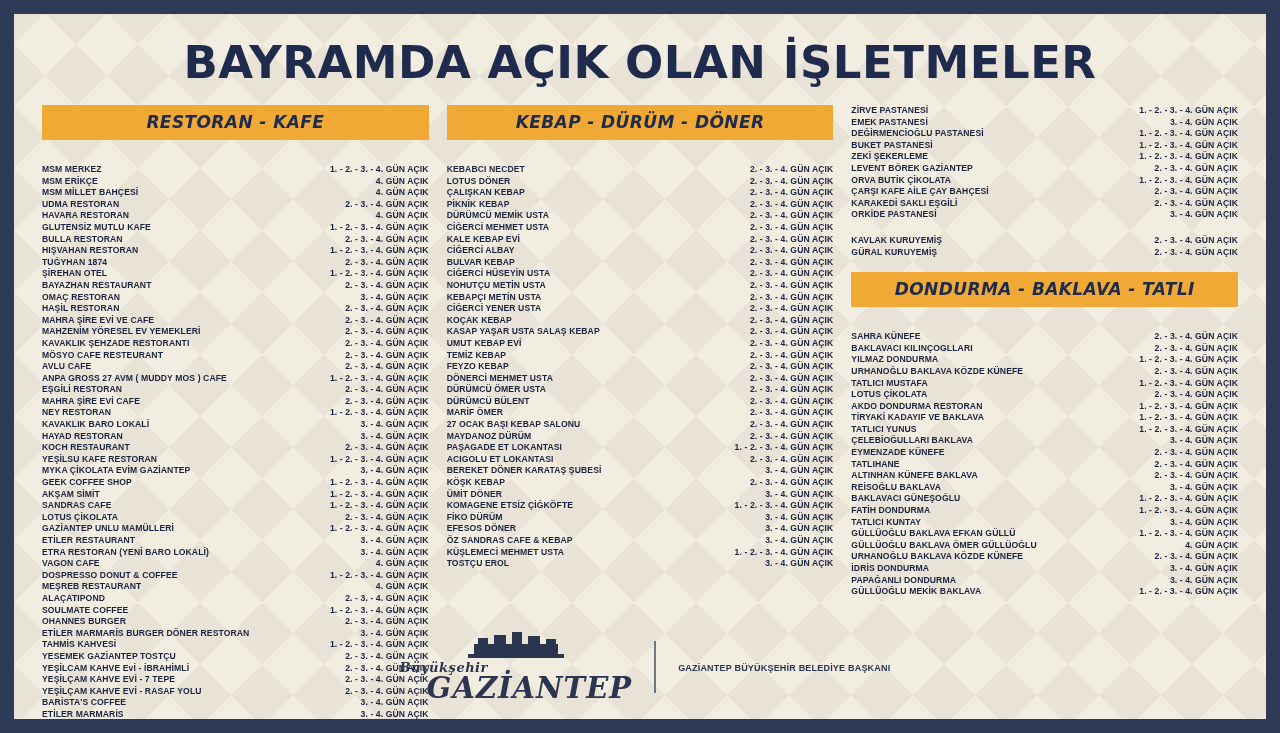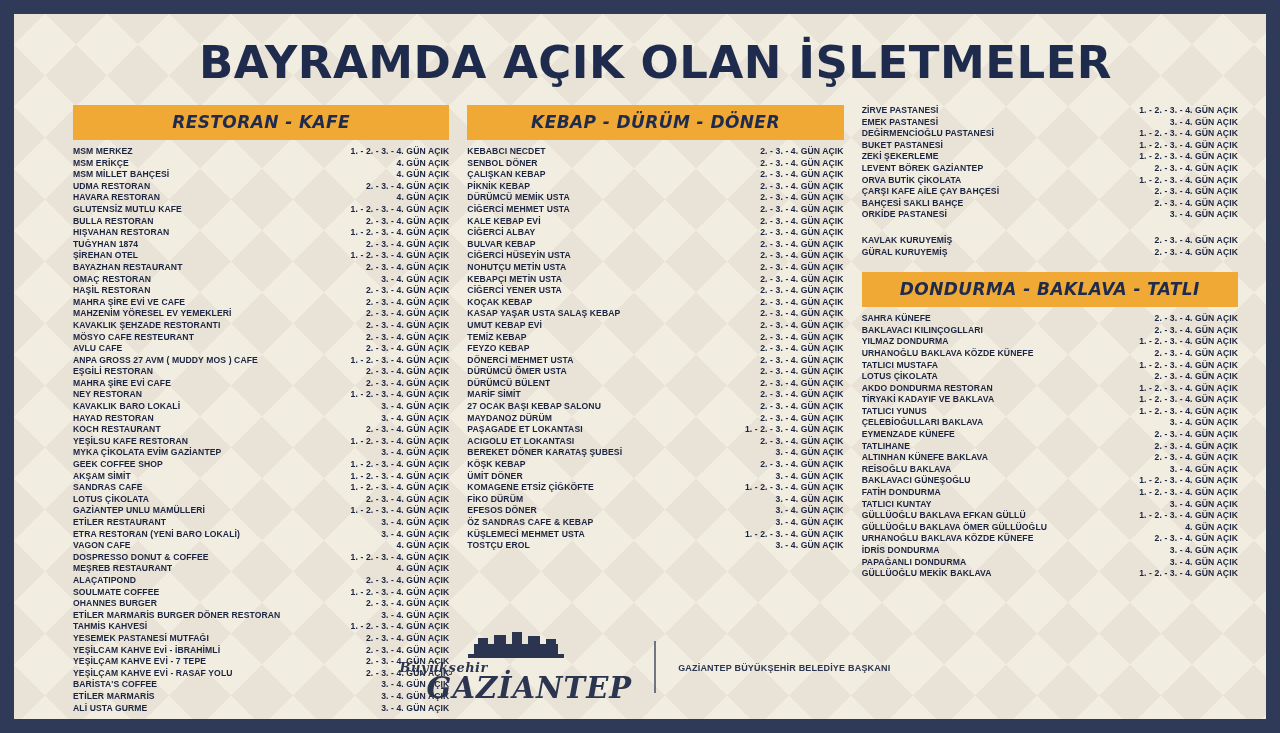--- a/index.html
+++ b/index.html
@@ -21,21 +21,21 @@
     content: "";
     position: absolute; inset: 0;
     background-image:
       linear-gradient(45deg, rgba(170,160,140,0.13) 25%, transparent 25%, transparent 75%, rgba(170,160,140,0.13) 75%),
       linear-gradient(-45deg, rgba(170,160,140,0.13) 25%, transparent 25%, transparent 75%, rgba(170,160,140,0.13) 75%);
     background-size: 62px 62px, 62px 62px;
     background-position: 0 0, 0 0;
     pointer-events: none;
     z-index: 0;
   }
-  #content { position: relative; z-index: 1; height: 100%; padding-left: 31px; }
+  #content { position: relative; z-index: 1; height: 100%; }
 
   .title {
     text-align: center;
     color: #1f2b4d;
     font-weight: 900;
     font-size: 45px;
     letter-spacing: 0.5px;
     padding-top: 22px;
     padding-bottom: 10px;
     text-transform: uppercase;
@@ -54,21 +54,21 @@
 
   .section-header {
     background: #f0a935;
     color: #1f2b4d;
     font-weight: 900;
     font-style: italic;
     font-size: 17px;
     text-align: center;
     padding: 7px 4px 8px 4px;
     letter-spacing: 0.4px;
-    margin-bottom: 6px;
+    margin-bottom: 24px;
     font-family: "DejaVu Sans", sans-serif;
   }
 
   ul.rows { list-style: none; }
   li.row {
     display: flex;
     justify-content: space-between;
     align-items: baseline;
     gap: 8px;
     font-size: 8.6px;
@@ -304,21 +304,21 @@
               </li>
               <li class="row">
                 <span class="name">ETİLER MARMARİS BURGER DÖNER RESTORAN</span>
                 <span class="days">3. - 4. GÜN AÇIK</span>
               </li>
               <li class="row">
                 <span class="name">TAHMİS KAHVESİ</span>
                 <span class="days">1. - 2. - 3. - 4. GÜN AÇIK</span>
               </li>
               <li class="row">
-                <span class="name">YESEMEK PASTANESİ MUTFAĞI</span>
+                <span class="name">YESEMEK GAZİANTEP TOSTÇU</span>
                 <span class="days">2. - 3. - 4. GÜN AÇIK</span>
               </li>
               <li class="row">
                 <span class="name">YEŞİLCAM KAHVE Evİ - İBRAHİMLİ</span>
                 <span class="days">2. - 3. - 4. GÜN AÇIK</span>
               </li>
               <li class="row">
                 <span class="name">YEŞİLÇAM KAHVE EVİ - 7 TEPE</span>
                 <span class="days">2. - 3. - 4. GÜN AÇIK</span>
               </li>
@@ -343,21 +343,21 @@
         </div>
       <div class="col" id="col-2">
           <div class="section">
             <div class="section-header">KEBAP - DÜRÜM - DÖNER</div>
             <ul class="rows">
               <li class="row">
                 <span class="name">KEBABCI NECDET</span>
                 <span class="days">2. - 3. - 4. GÜN AÇIK</span>
               </li>
               <li class="row">
-                <span class="name">SENBOL DÖNER</span>
+                <span class="name">LOTUS DÖNER</span>
                 <span class="days">2. - 3. - 4. GÜN AÇIK</span>
               </li>
               <li class="row">
                 <span class="name">ÇALIŞKAN KEBAP</span>
                 <span class="days">2. - 3. - 4. GÜN AÇIK</span>
               </li>
               <li class="row">
                 <span class="name">PİKNİK KEBAP</span>
                 <span class="days">2. - 3. - 4. GÜN AÇIK</span>
               </li>
@@ -423,21 +423,21 @@
               </li>
               <li class="row">
                 <span class="name">DÜRÜMCÜ ÖMER USTA</span>
                 <span class="days">2. - 3. - 4. GÜN AÇIK</span>
               </li>
               <li class="row">
                 <span class="name">DÜRÜMCÜ BÜLENT</span>
                 <span class="days">2. - 3. - 4. GÜN AÇIK</span>
               </li>
               <li class="row">
-                <span class="name">MARİF SİMİT</span>
+                <span class="name">MARİF ÖMER</span>
                 <span class="days">2. - 3. - 4. GÜN AÇIK</span>
               </li>
               <li class="row">
                 <span class="name">27 OCAK BAŞI KEBAP SALONU</span>
                 <span class="days">2. - 3. - 4. GÜN AÇIK</span>
               </li>
               <li class="row">
                 <span class="name">MAYDANOZ DÜRÜM</span>
                 <span class="days">2. - 3. - 4. GÜN AÇIK</span>
               </li>
@@ -517,21 +517,21 @@
               </li>
               <li class="row">
                 <span class="name">ORVA BUTİK ÇİKOLATA</span>
                 <span class="days">1. - 2. - 3. - 4. GÜN AÇIK</span>
               </li>
               <li class="row">
                 <span class="name">ÇARŞI KAFE AİLE ÇAY BAHÇESİ</span>
                 <span class="days">2. - 3. - 4. GÜN AÇIK</span>
               </li>
               <li class="row">
-                <span class="name">BAHÇESİ SAKLI BAHÇE</span>
+                <span class="name">KARAKEDİ SAKLI EŞGİLİ</span>
                 <span class="days">2. - 3. - 4. GÜN AÇIK</span>
               </li>
               <li class="row">
                 <span class="name">ORKİDE PASTANESİ</span>
                 <span class="days">3. - 4. GÜN AÇIK</span>
               </li>
             </ul>
           </div>
           <div class="section">
             <ul class="rows">

